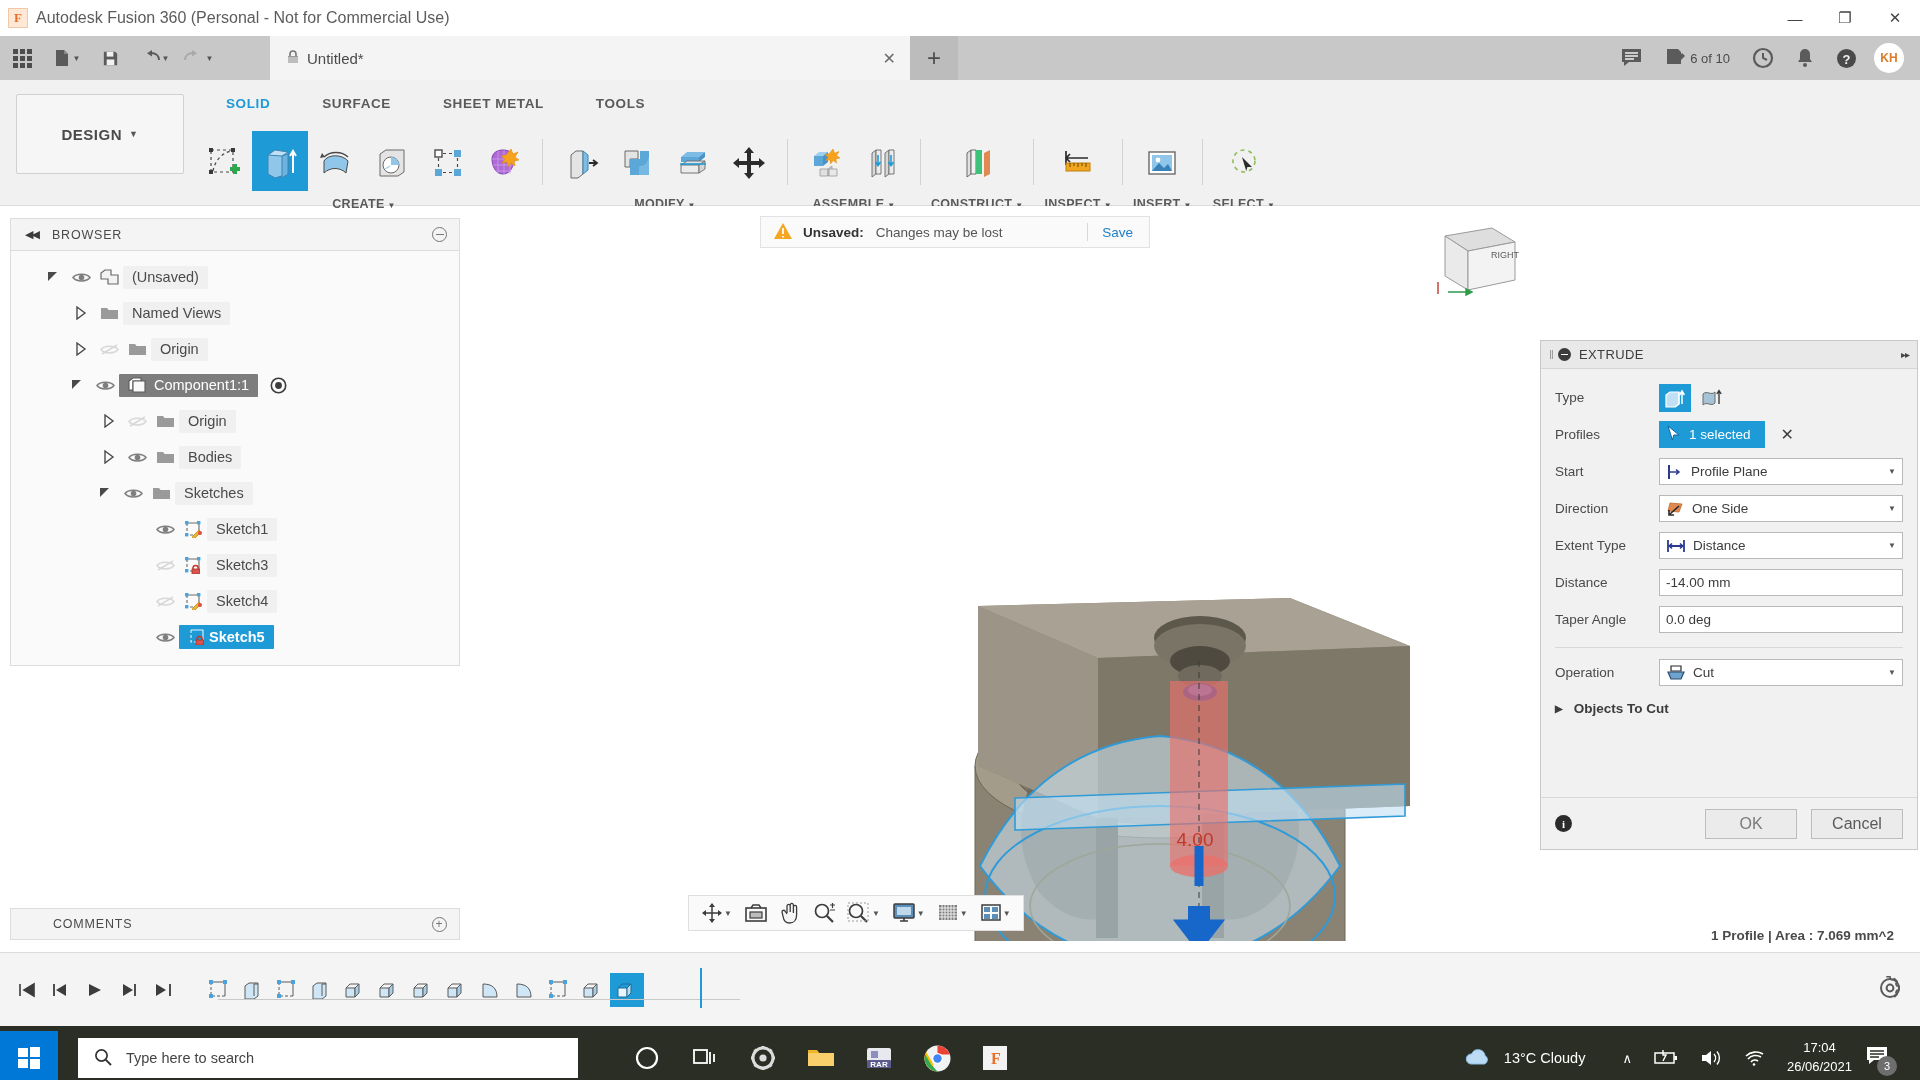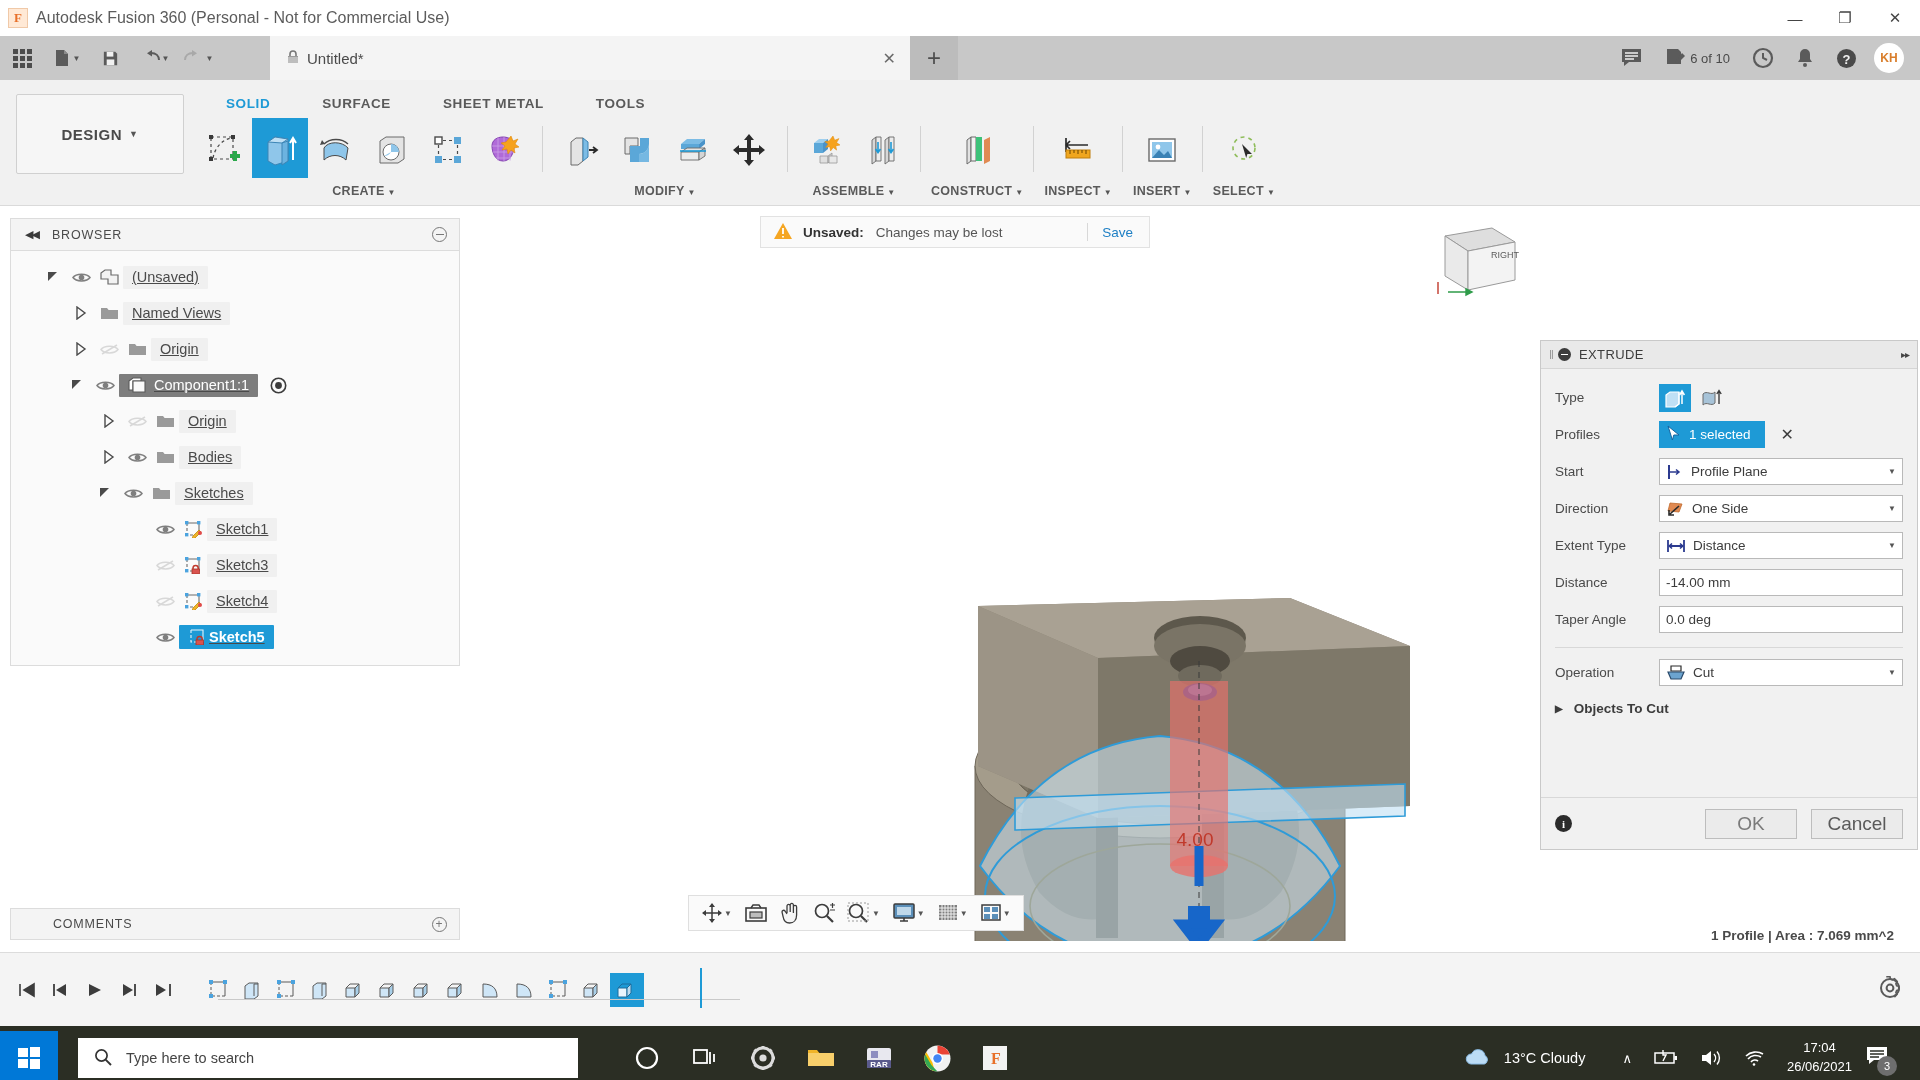--- a/index.html
+++ b/index.html
@@ -76,21 +76,21 @@
   .designbtn .caret{font-size:9px;margin-left:7px;}
   .tabs { position:absolute; left:200px; top:12px; display:flex; gap:0; }
   .rtab {
     font-size:13.5px; font-weight:bold; letter-spacing:.6px; color:#5a5a5a;
     padding:4px 26px 7px 26px; position:relative;
   }
   .rtab.active { color:#1e9ad6; }
   .rtab.active:after{
     content:""; position:absolute; left:20px; right:20px; bottom:-2px; height:0px;
   }
-  .groups { position:absolute; left:196px; top:42px; right:10px; display:flex; align-items:flex-start; }
+  .groups { position:absolute; left:196px; top:55px; right:10px; display:flex; align-items:flex-start; }
   .grp { display:flex; flex-direction:column; align-items:center; position:relative;}
   .grp-row { display:flex; align-items:flex-start; }
   .grp-label {
     font-size:12.5px; font-weight:bold; color:#5a5a5a; letter-spacing:.3px;
     margin-top:6px; text-align:center; width:100%;
   }
   .grp-label .caret{font-size:8px;margin-left:3px;}
   .cmd {
     width:56px;height:56px; display:flex; align-items:center; justify-content:center;
     position:relative;
@@ -106,21 +106,21 @@
   }
   .browser-hd {
     height:32px; display:flex; align-items:center; padding-left:14px;
     border-bottom:1px solid #dcdcdc; background:#f4f4f4;
     font-size:12.5px; letter-spacing:.8px; color:#4a4a4a;
   }
   .browser-hd .collapse { color:#3a3a3a; margin-right:14px; font-size:11px; letter-spacing:-2px;}
   .browser-hd .dot{ margin-left:auto; margin-right:12px; width:15px;height:15px;border:1.5px solid #777;
                     border-radius:50%; display:flex;align-items:center;justify-content:center;}
   .browser-hd .dot span{width:8px;height:1.6px;background:#777;display:block;}
-  .tree { padding:8px 0 10px 0;text-decoration:underline; }
+  .tree { padding:8px 0 10px 0; }
   .trow { height:36px; display:flex; align-items:center; font-size:14.5px; color:#4a4a4a; }
   .trow .tw { width:28px; display:flex; align-items:center; justify-content:center; }
   .trow .lbl { background:#f0f0f0; padding:3px 9px 4px 9px; border-radius:1px; }
   .trow.selected .lbl { background:#7d7d7d; color:#fff; }
   .trow.hilite .lbl { background:#1e9ad6; color:#fff; font-weight:bold; }
   .eye { opacity:.85; }
   .eye.off { opacity:.35; }
   .browser-ft {
     position:absolute; left:10px; top:908px; width:450px; height:32px;
     background:#f4f4f4; border:1px solid #dcdcdc;
@@ -195,21 +195,21 @@
   .ex-expander .tri{ margin-right:11px; font-size:10px; color:#3c3c3c;}
   .ex-foot {
     position:absolute; left:0; right:0; bottom:0; height:52px;
     border-top:1px solid #d8d8d8; display:flex; align-items:center; padding:0 14px;
   }
   .infoi { width:17px;height:17px;border-radius:50%;background:#2b2b2b;color:#fff;
            display:flex;align-items:center;justify-content:center;font-size:11px;font-weight:bold;
            font-family:"Liberation Serif",serif;}
   .btn {
     height:30px; min-width:92px; border:1px solid #bdbdbd; background:#ebebeb;
-    display:flex;align-items:center;justify-content:center; font-size:19px; color:#5a5a5a;
+    display:flex;align-items:center;justify-content:center; font-size:16px; color:#5a5a5a;
     margin-left:14px;
   }
   .btn.primary{ color:#7a7a7a; }
 
   
   .timeline {
     position:absolute; left:0; top:952px; width:1920px; height:74px;
     background:#f4f4f4; border-top:1px solid #dcdcdc;
     display:flex; align-items:center;
   }

